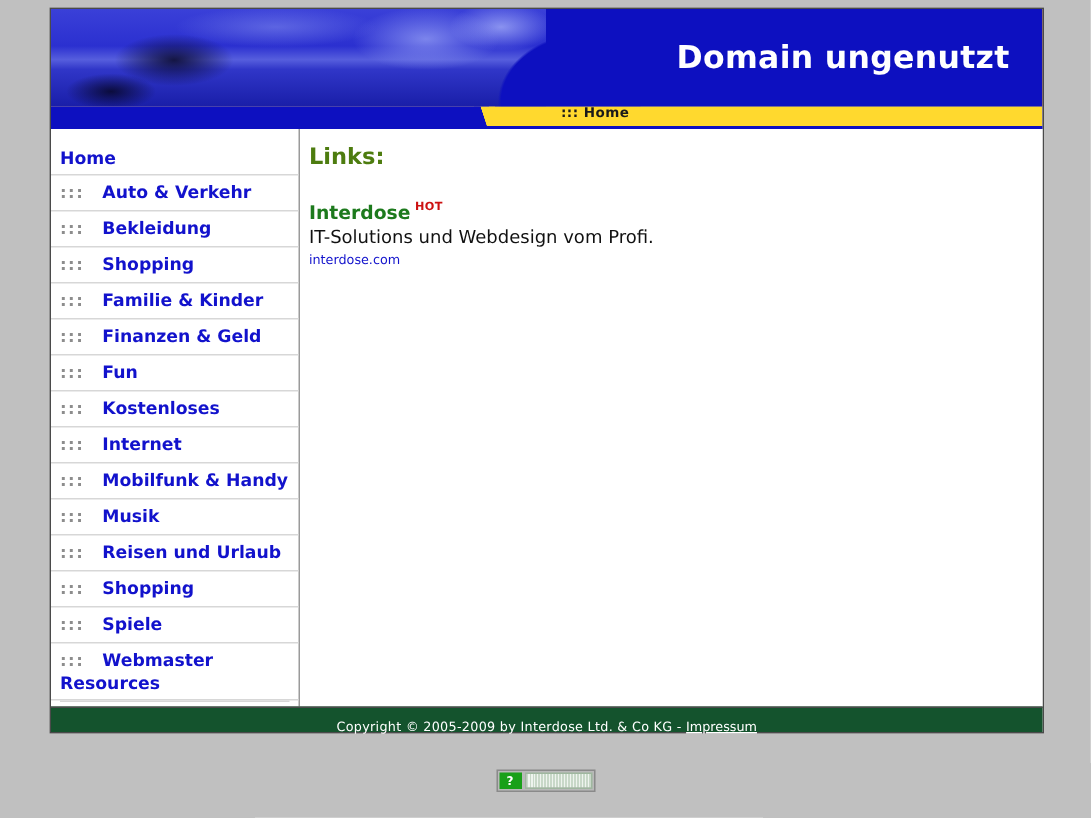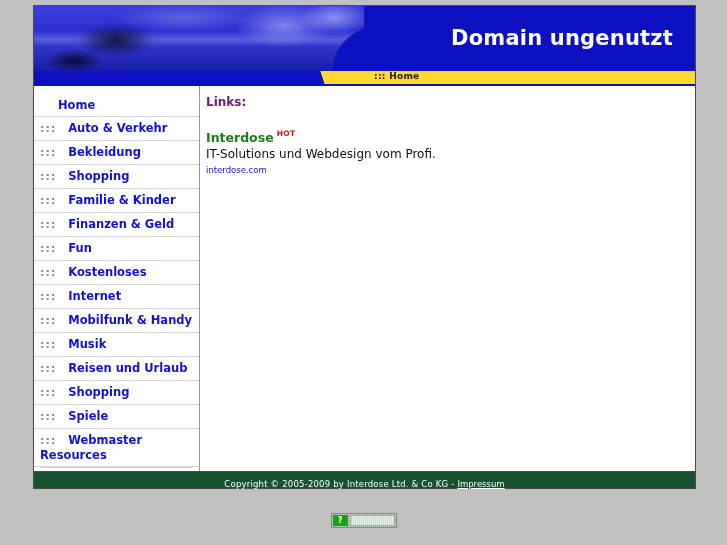--- a/index.html
+++ b/index.html
@@ -128,21 +128,21 @@
     position: relative;
     padding: 4px 4px 4px 6px;
     border-bottom: 1px solid #d7d7d7;
     font-size: 11.5px;
     font-weight: bold;
     color: #1212cc;
     line-height: 14px;
   }
   .nav-item.home {
     border-bottom: 1px solid #d7d7d7;
-    padding-left: 24px;
+    padding-left: 6px;
   }
   .nav-dots {
     color: #8d8d8d;
     font-weight: bold;
     letter-spacing: 1px;
     margin-right: 8px;
     font-size: 11px;
   }
   .nav-label { color: #1212cc; }
   #sidebar-end-rule {
@@ -153,23 +153,23 @@
 
   
   #content {
     position: absolute;
     left: 167px; top: 0;
     width: 494px;
     padding: 9px 0 0 5px;
     box-sizing: border-box;
   }
   #content-heading {
-    font-size: 12px;
-    font-weight: bold;
-    color: #701a75;
+    font-size: 15px;
+    font-weight: bold;
+    color: #4d7c0f;
     margin: 0 0 18px 0;
   }
   .link-entry { margin: 0; }
   .link-title {
     font-size: 12.5px;
     font-weight: bold;
     color: #1d7a1d;
     display: inline;
   }
   .link-hot {

